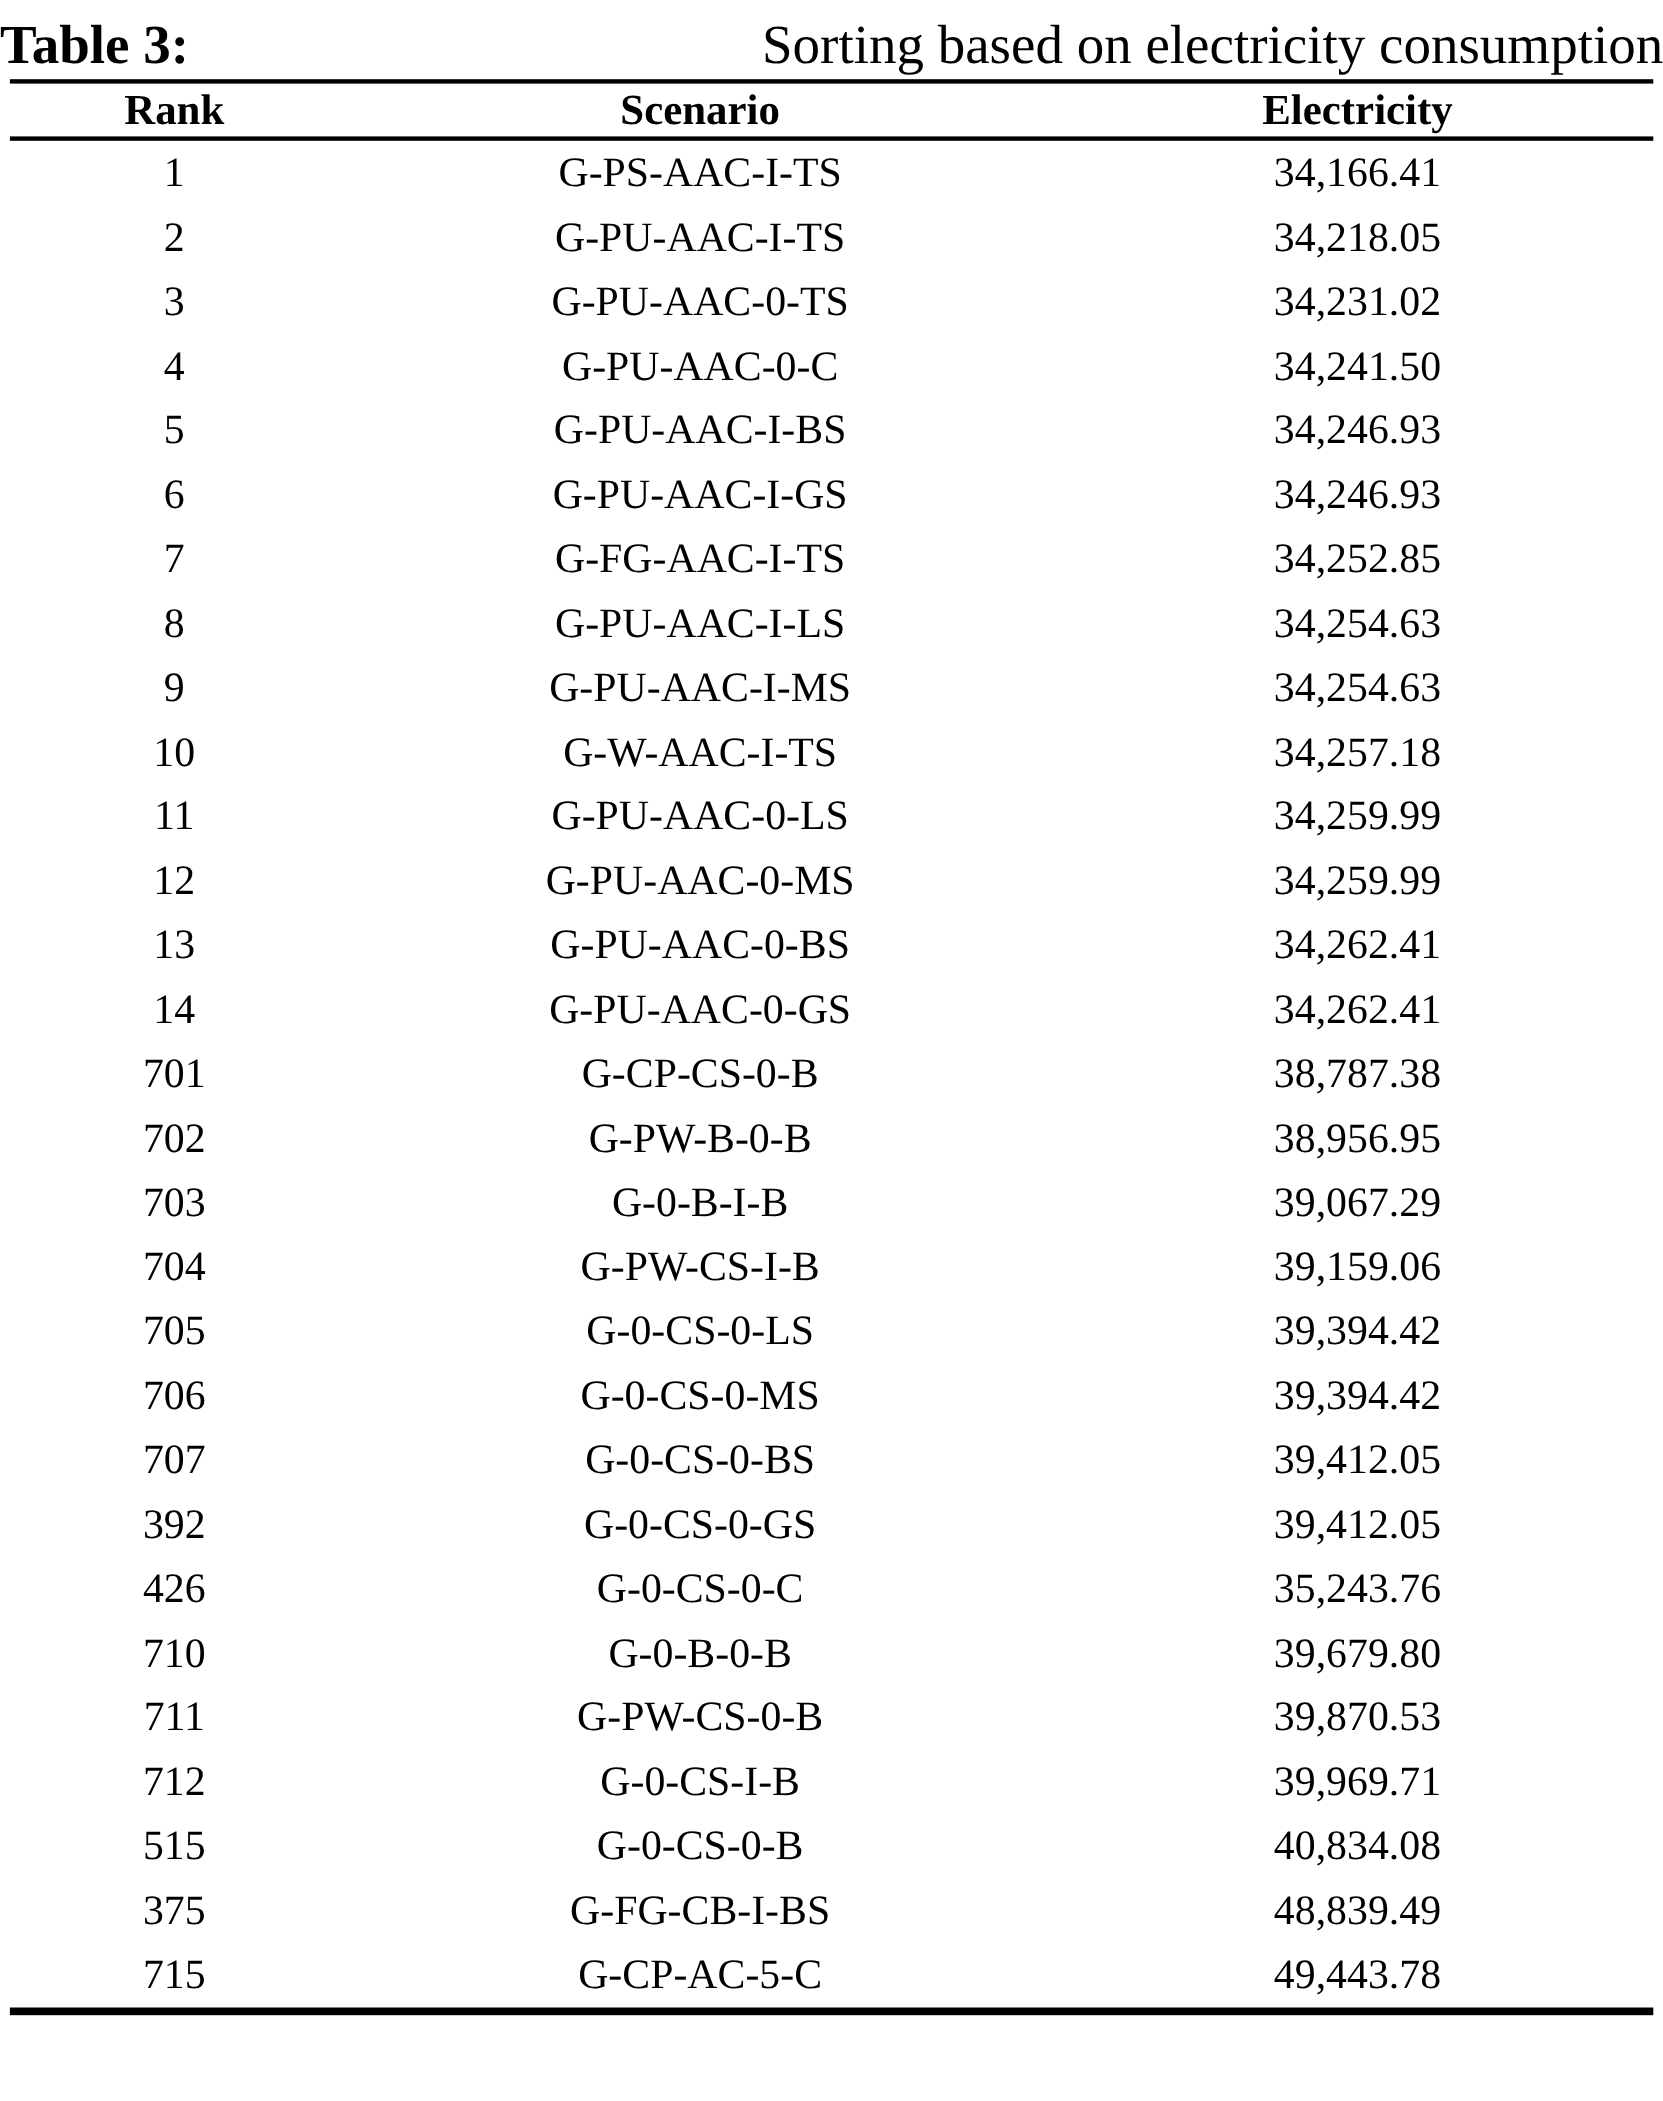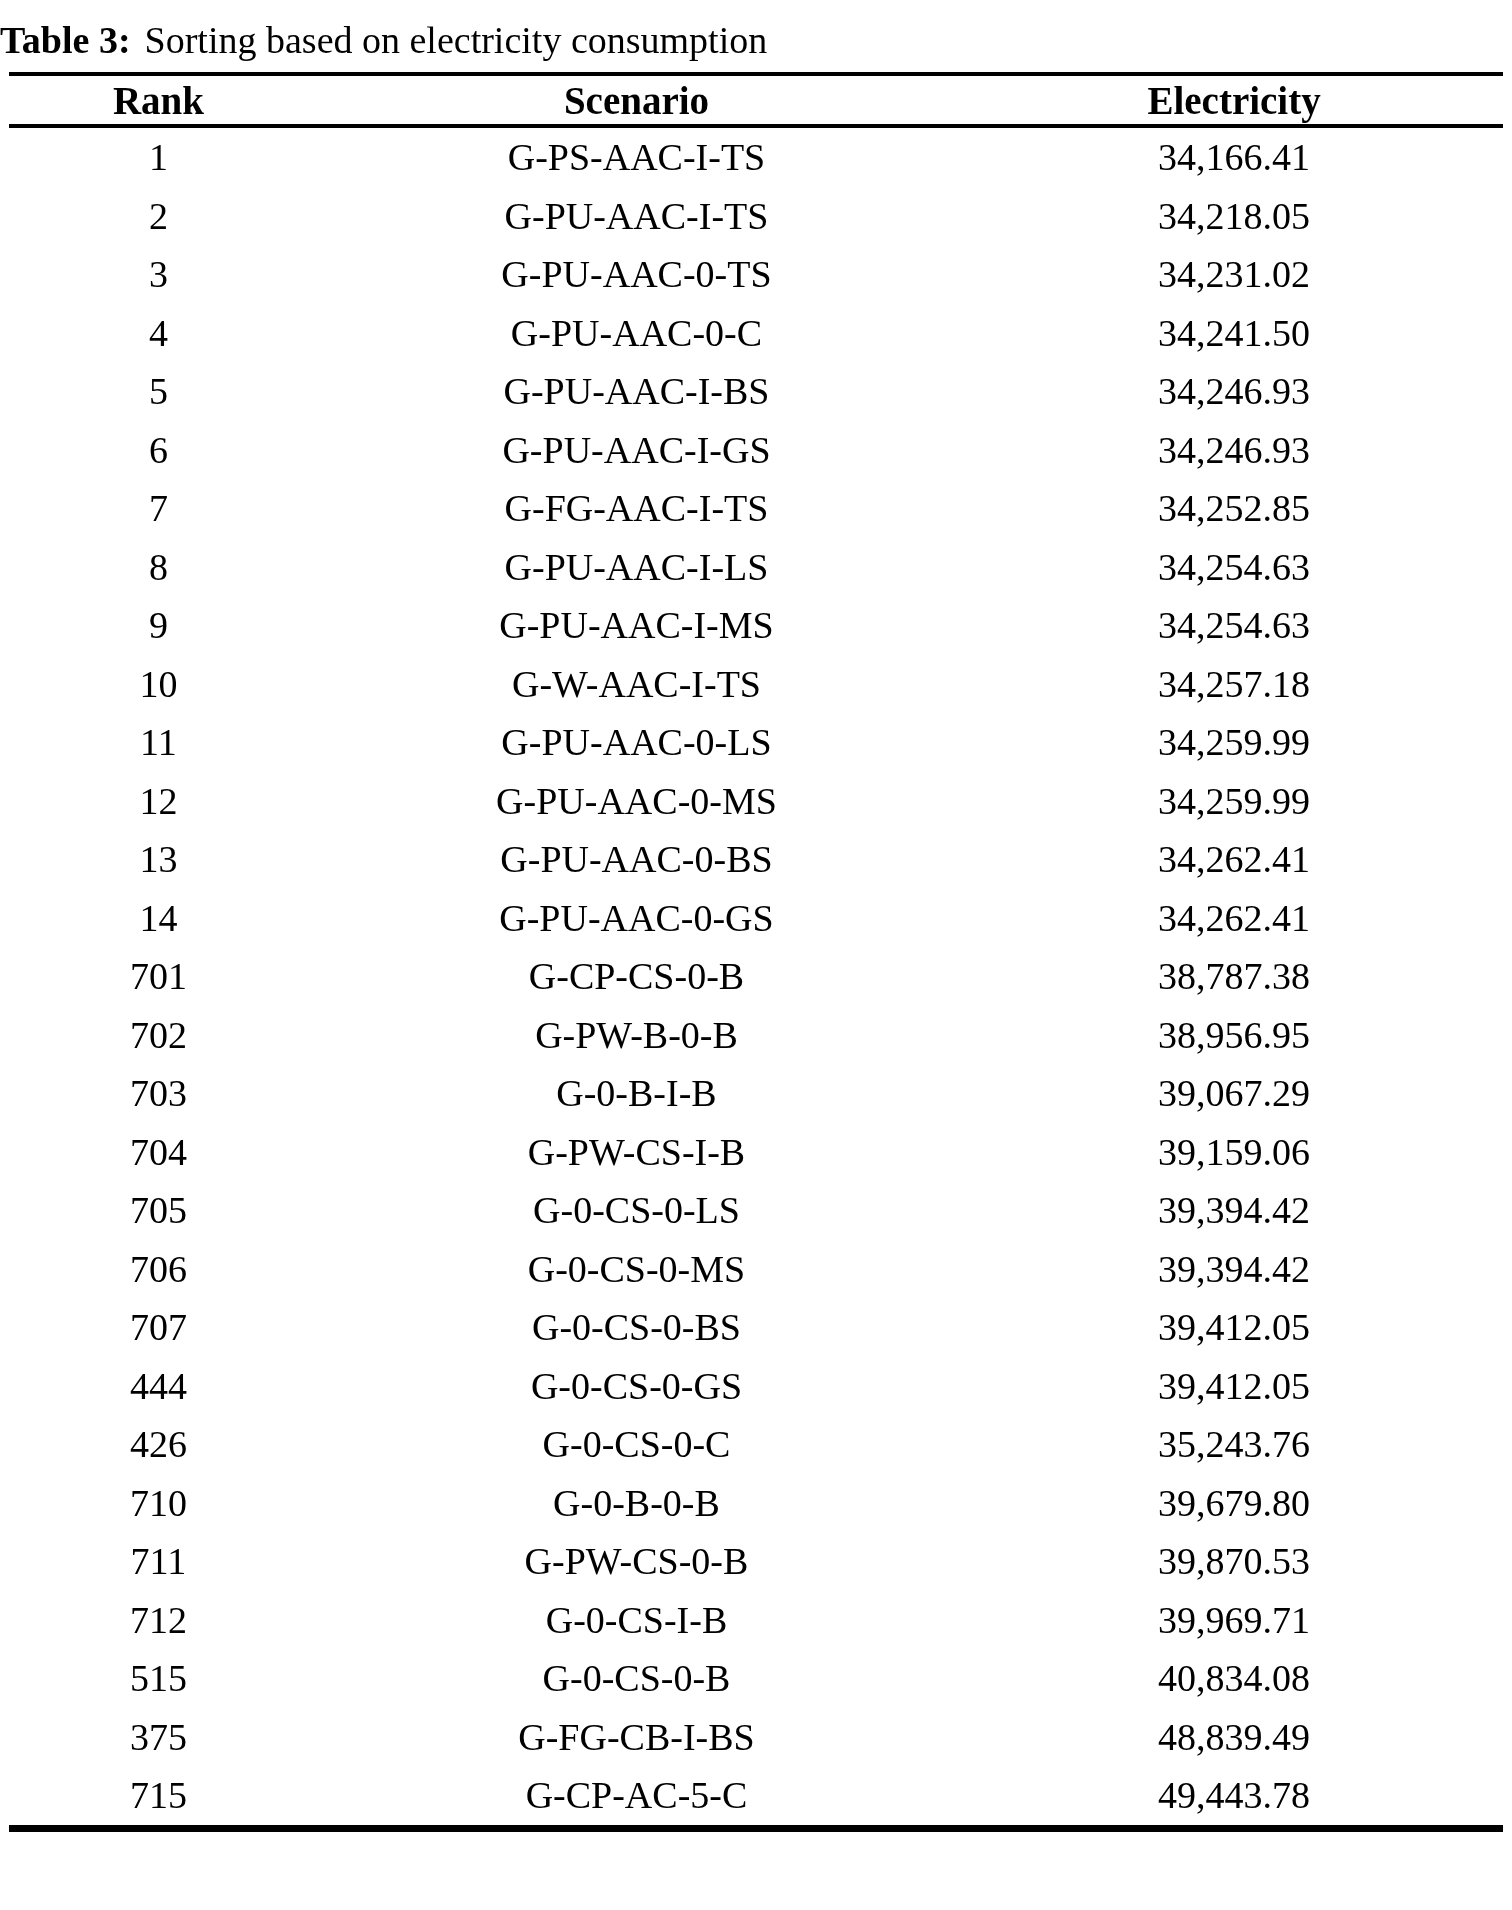--- a/index.html
+++ b/index.html
@@ -13,22 +13,22 @@
     font-family: "Liberation Serif", "DejaVu Serif", serif;
     color: #000000;
     position: relative;
     overflow: hidden;
   }
   .caption {
     height: 64px;
     padding-top: 8px;
     display: flex;
     align-items: center;
-    justify-content: flex-start;
-    font-size: 38px;
+    justify-content: space-between;
+    font-size: 50px;
     border-radius: 25px;
   }
   .caption .cap-label {
     font-weight: bold;
     margin-right: 14px;
   }
   .table-wrap {
     margin: 0 9px;
   }
   .rule-top {
@@ -181,21 +181,21 @@
         <div class="cell rank">706</div>
         <div class="cell scenario">G-0-CS-0-MS</div>
         <div class="cell electricity">39,394.42</div>
       </div>
       <div class="row">
         <div class="cell rank">707</div>
         <div class="cell scenario">G-0-CS-0-BS</div>
         <div class="cell electricity">39,412.05</div>
       </div>
       <div class="row">
-        <div class="cell rank">444</div>
+        <div class="cell rank">392</div>
         <div class="cell scenario">G-0-CS-0-GS</div>
         <div class="cell electricity">39,412.05</div>
       </div>
       <div class="row">
         <div class="cell rank">426</div>
         <div class="cell scenario">G-0-CS-0-C</div>
         <div class="cell electricity">35,243.76</div>
       </div>
       <div class="row">
         <div class="cell rank">710</div>

